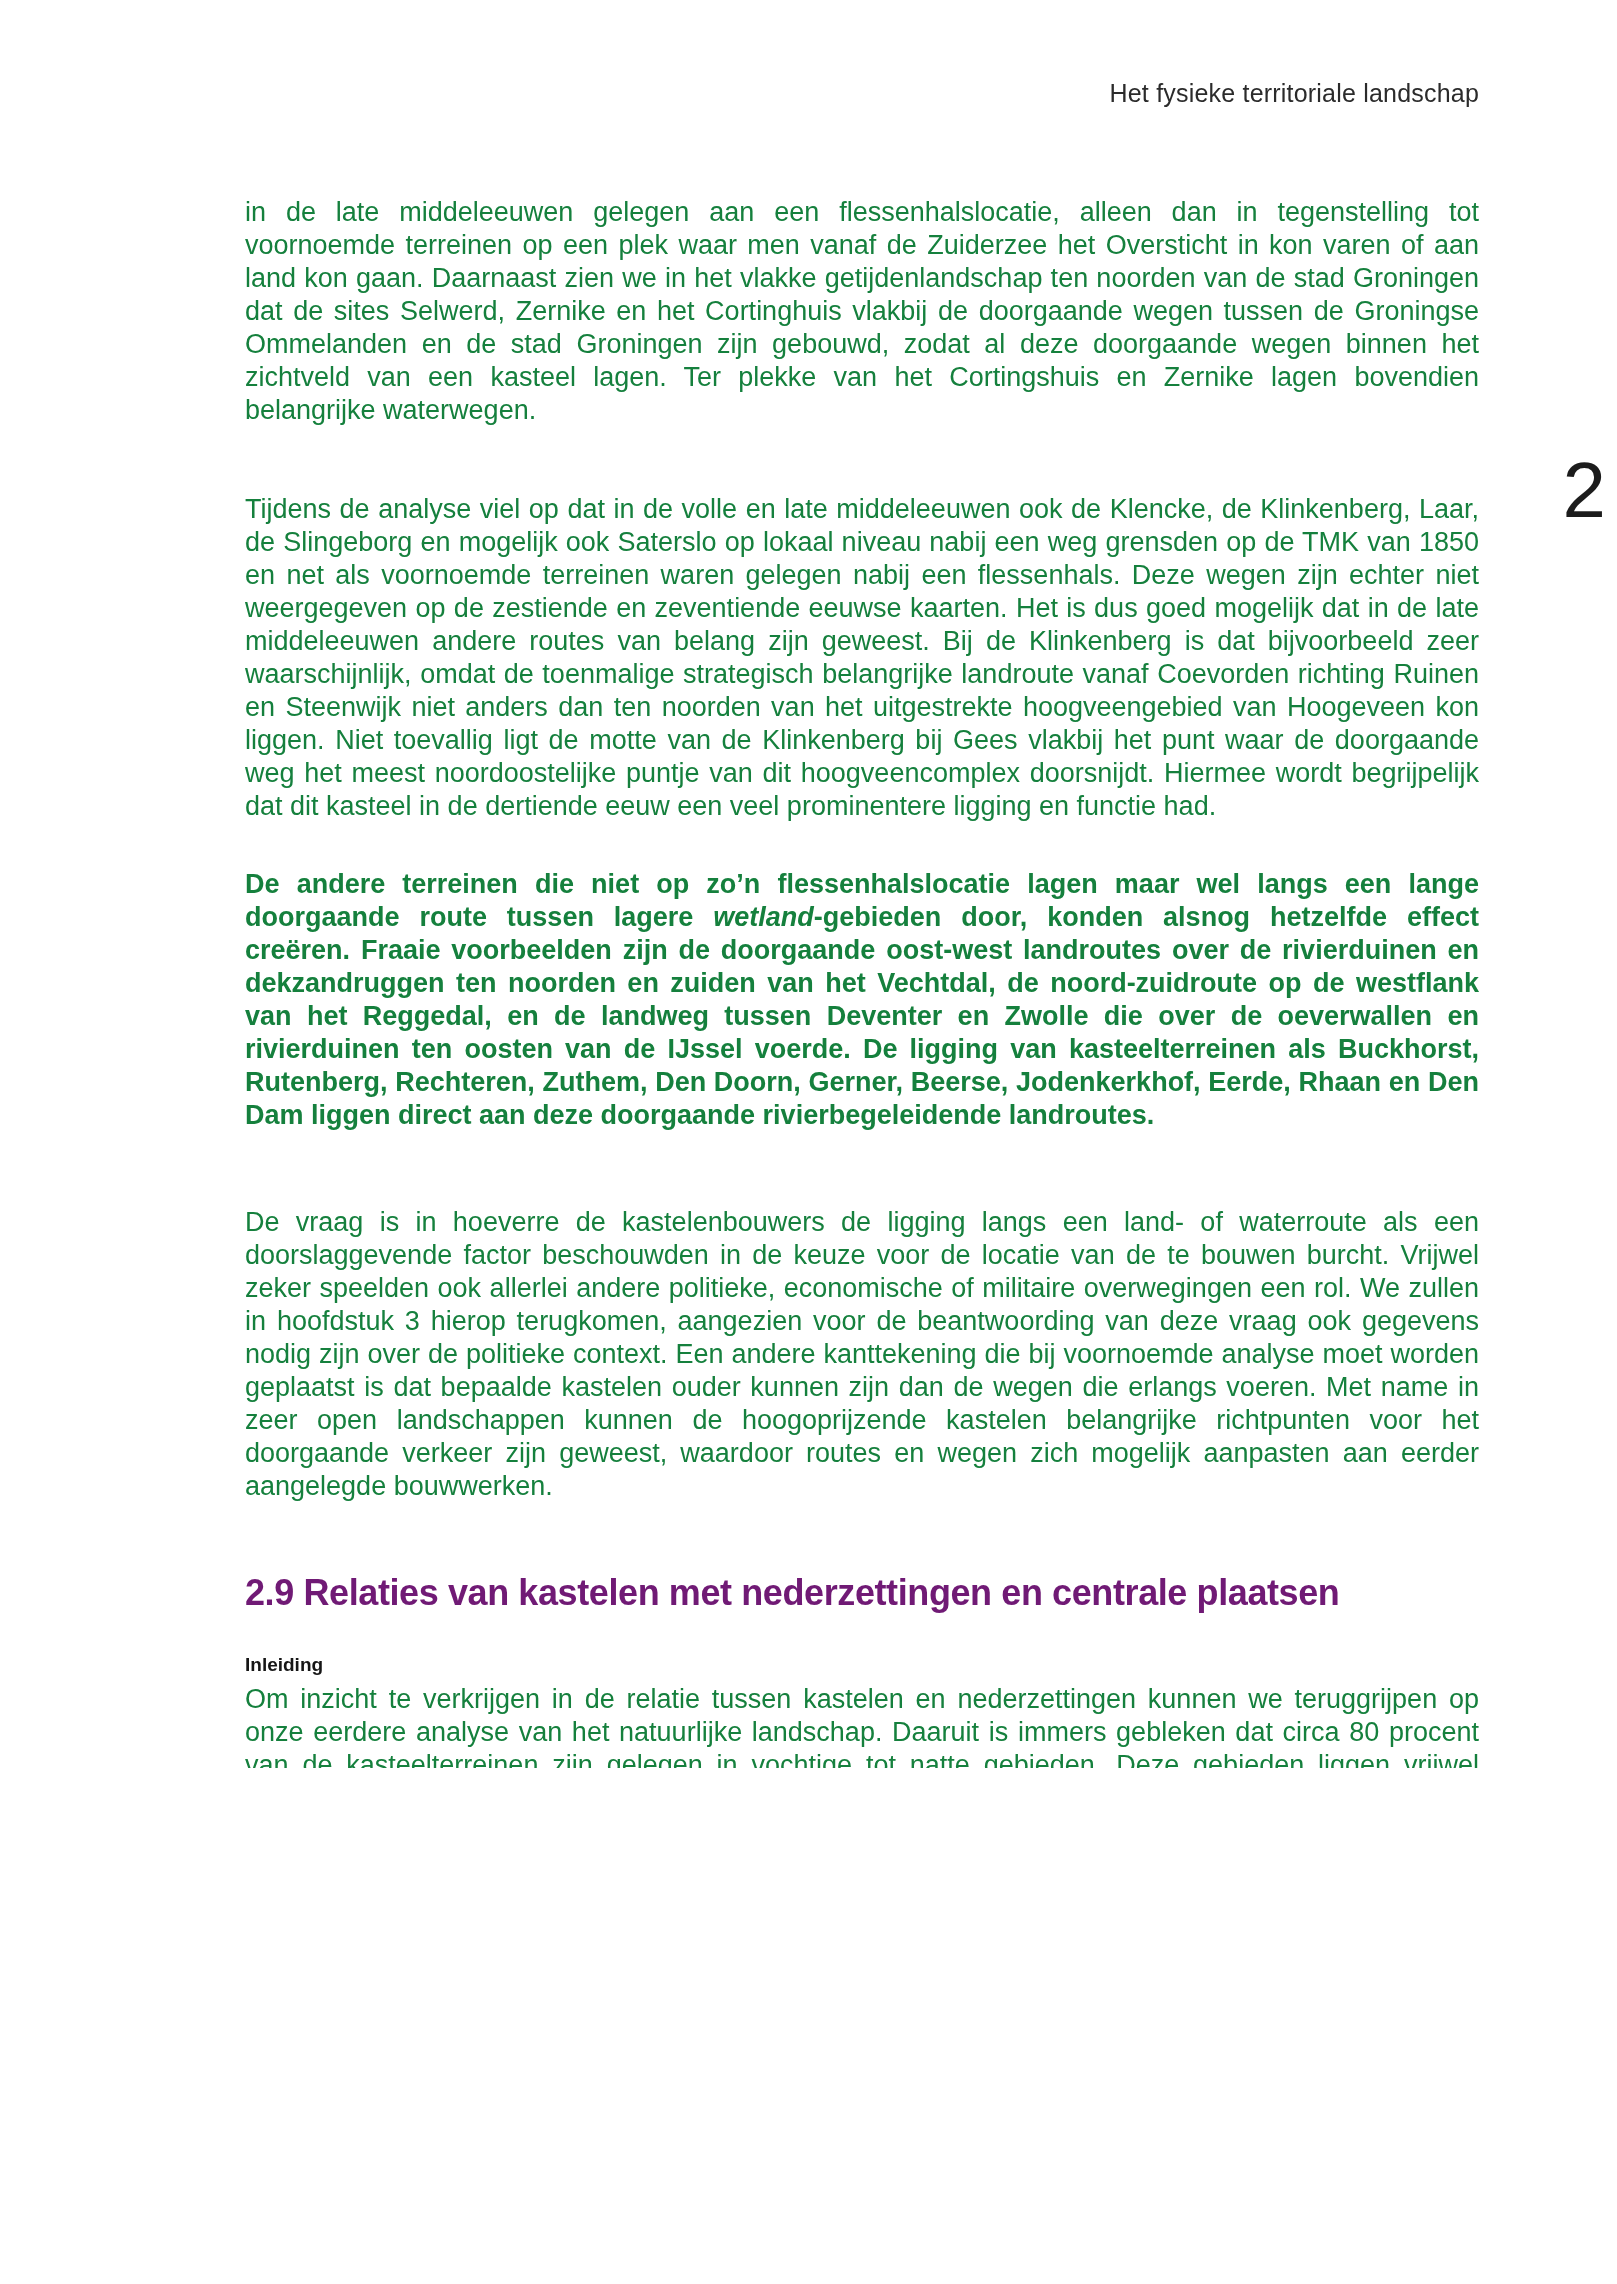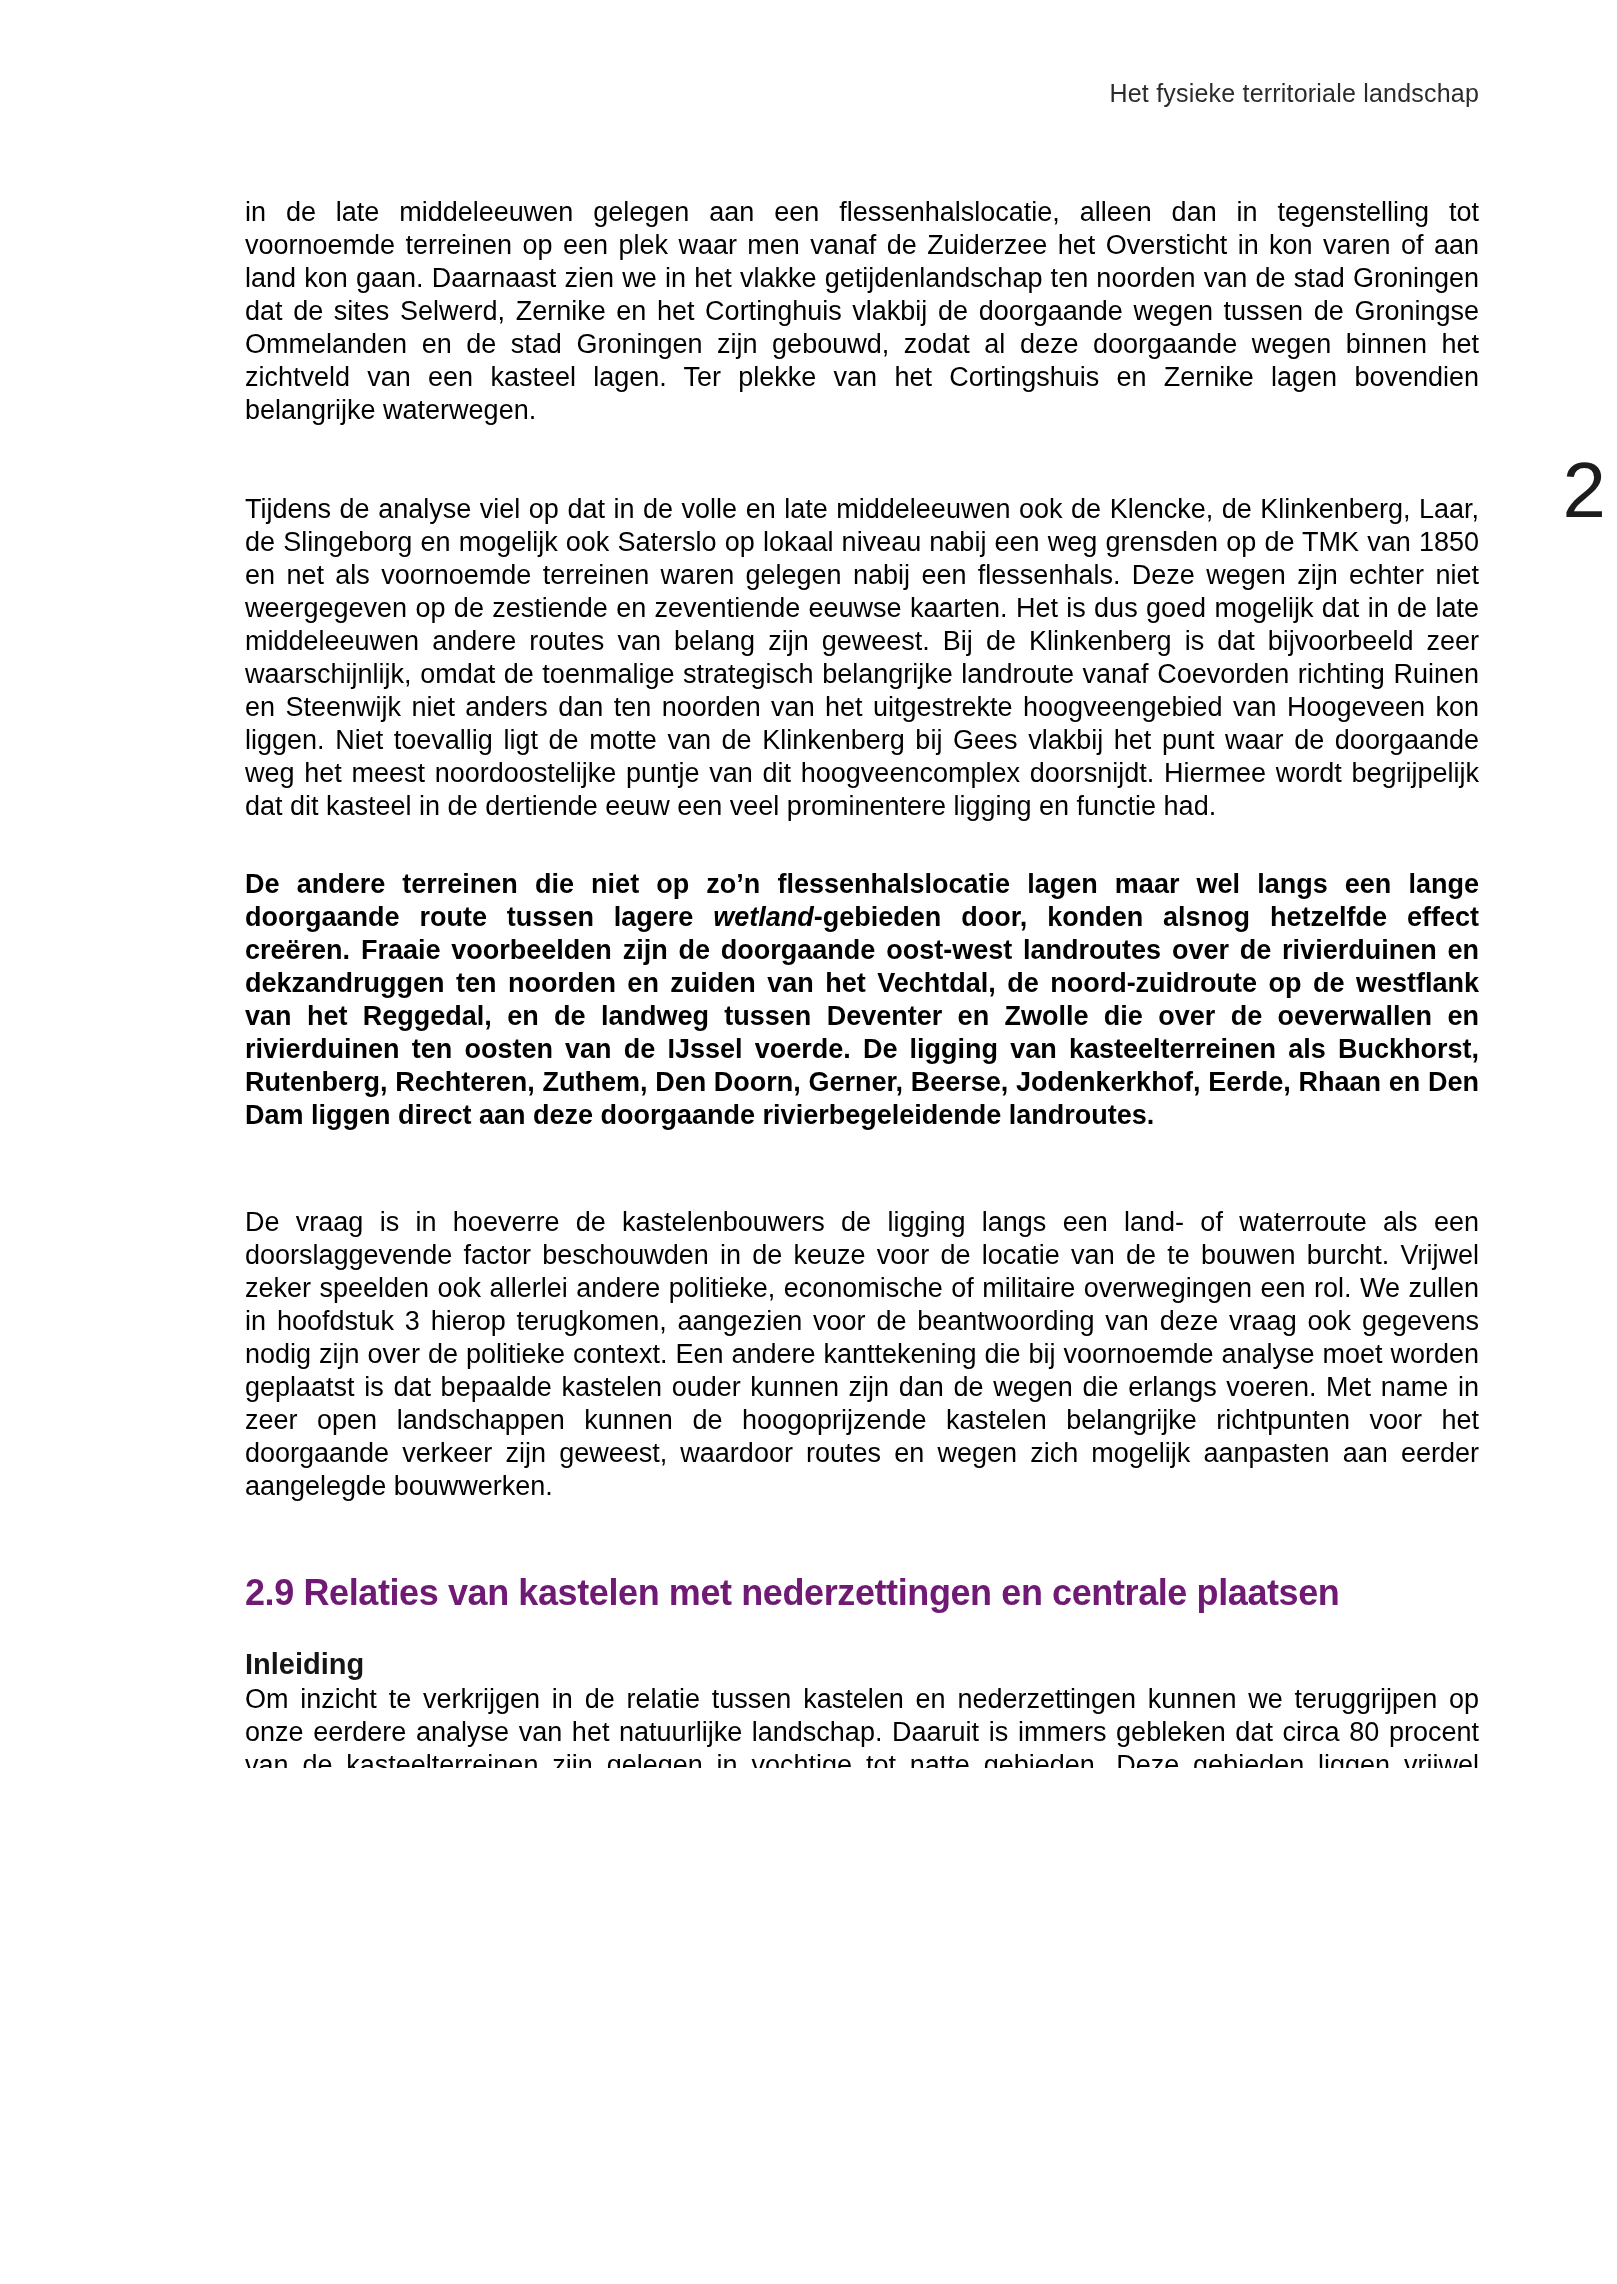--- a/index.html
+++ b/index.html
@@ -43,21 +43,21 @@
     font-weight: 400;
     color: #1c1c1c;
   }
   .body-para {
     position: absolute;
     left: 201px;
     width: 1234px;
     margin: 0;
     font-size: 27px;
     line-height: 33px;
-    color: #000000;
+    color: #15803d;
     text-align: justify;
     text-align-last: left;
     hyphens: none;
   }
   .body-para em { font-style: italic; }
   .para-1 { top: 196px; }
   .para-2 { top: 493px; }
   .para-3 { top: 868px; font-weight: bold; }
   .para-4 { top: 1206px; }
   .para-5 { top: 1683px; }
@@ -72,21 +72,21 @@
     font-weight: 700;
     letter-spacing: -0.4px;
     color: #701a75;
     white-space: nowrap;
   }
   .sub-heading {
     position: absolute;
     left: 201px;
     top: 1648px;
     margin: 0;
-    font-size: 29px;
+    font-size: 19px;
     line-height: 33px;
     font-weight: 700;
     color: #161616;
   }
   .page-number {
     position: absolute;
     top: 2176px;
     right: 72px;
     font-size: 26px;
     line-height: 30px;

